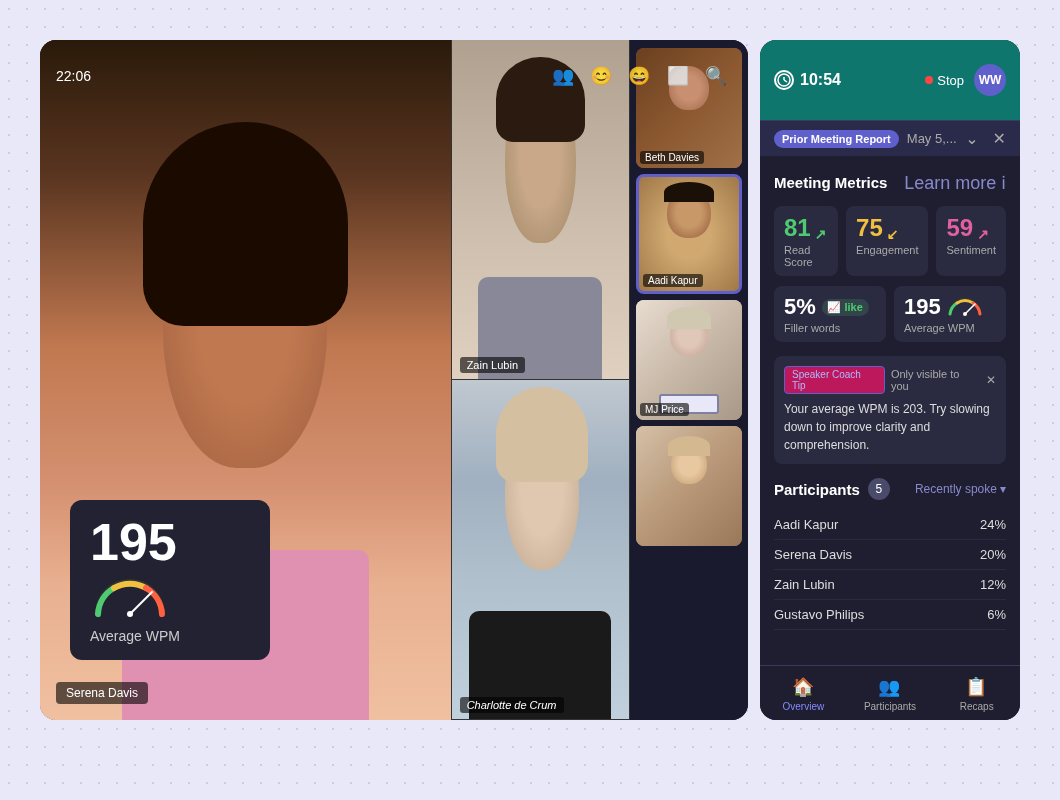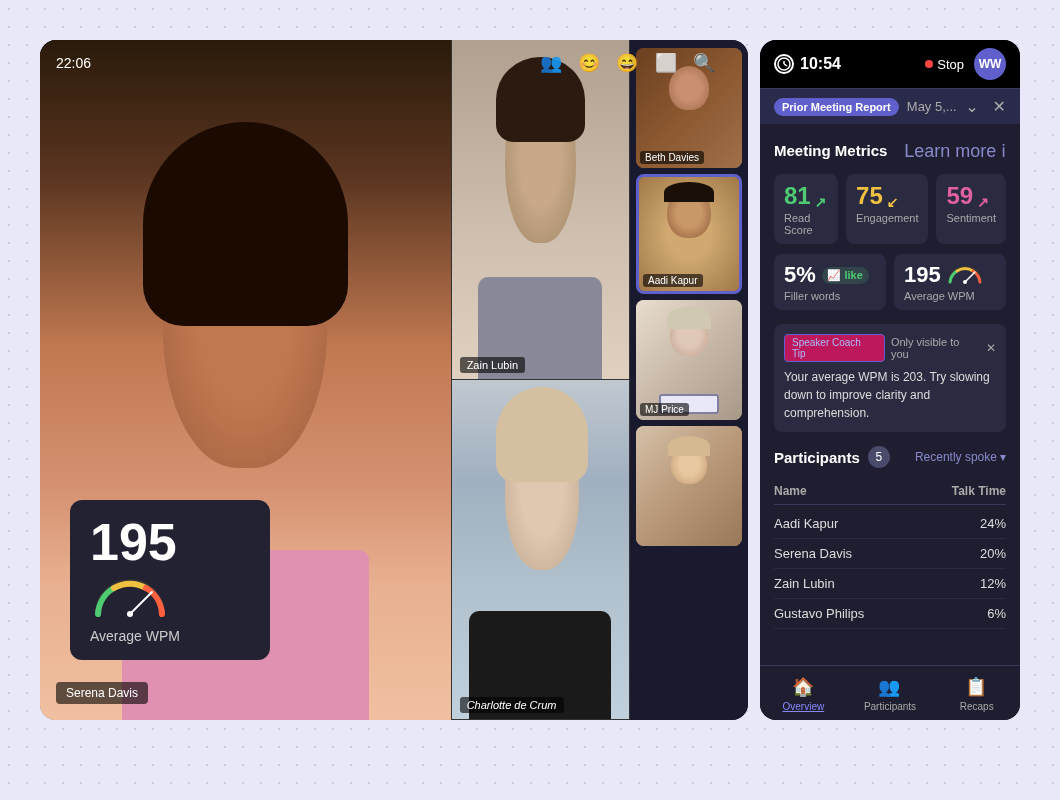--- a/index.html
+++ b/index.html
@@ -40,25 +40,25 @@
       background: #1a1a2e;
       border-radius: 16px;
       overflow: hidden;
       position: relative;
     }
 
     .video-header {
       position: absolute;
       top: 0;
       left: 0;
-      right: 16px;
+      right: 4px;
       display: flex;
       align-items: center;
       justify-content: space-between;
-      padding: 12px 16px;
+      padding: 25px 16px;
       z-index: 10;
       text-align: right;
     }
 
     .video-time {
       color: white;
       font-size: 14px;
       font-weight: 500;
     }
 
@@ -235,22 +235,22 @@
       width: 260px;
       background: #1e1e30;
       border-radius: 16px;
       overflow: hidden;
       display: flex;
       flex-direction: column;
       height: 680px;
     }
 
     .panel-header {
-      background: #000000;
-      padding: 8px 14px;
+      background: #0f766e;
+      padding: 24px 14px;
       display: flex;
       align-items: center;
       gap: 10px;
     }
 
     .timer-display {
       display: flex;
       align-items: center;
       gap: 6px;
       color: white;
@@ -556,21 +556,20 @@
       font-size: 18px;
     }
 
     .footer-tab-label {
       font-size: 10px;
       color: #aaa;
     }
 
     .footer-tab.active .footer-tab-label {
       color: #8888ff;
-      text-decoration: underline;
     }
 
     
     .panel-body::-webkit-scrollbar { width: 4px; }
     .panel-body::-webkit-scrollbar-track { background: #1e1e30; }
     .panel-body::-webkit-scrollbar-thumb { background: #4a4a6a; border-radius: 2px; }
   </style>
 </head>
 <body>
 
@@ -797,24 +796,20 @@
         <div class="participants-header">
           <span class="section-title">Participants</span>
           <div class="participants-count">5</div>
           <div class="recently-spoke-btn">
             <span>Recently spoke</span>
             <span>▾</span>
           </div>
         </div>
 
         <div class="participants-table">
-          <div class="table-header">
-            <span class="th">Name</span>
-            <span class="th">Talk Time</span>
-          </div>
           <div class="table-row">
             <span class="row-name">Aadi Kapur</span>
             <span class="row-pct">24%</span>
           </div>
           <div class="table-row">
             <span class="row-name">Serena Davis</span>
             <span class="row-pct">20%</span>
           </div>
           <div class="table-row">
             <span class="row-name">Zain Lubin</span>

